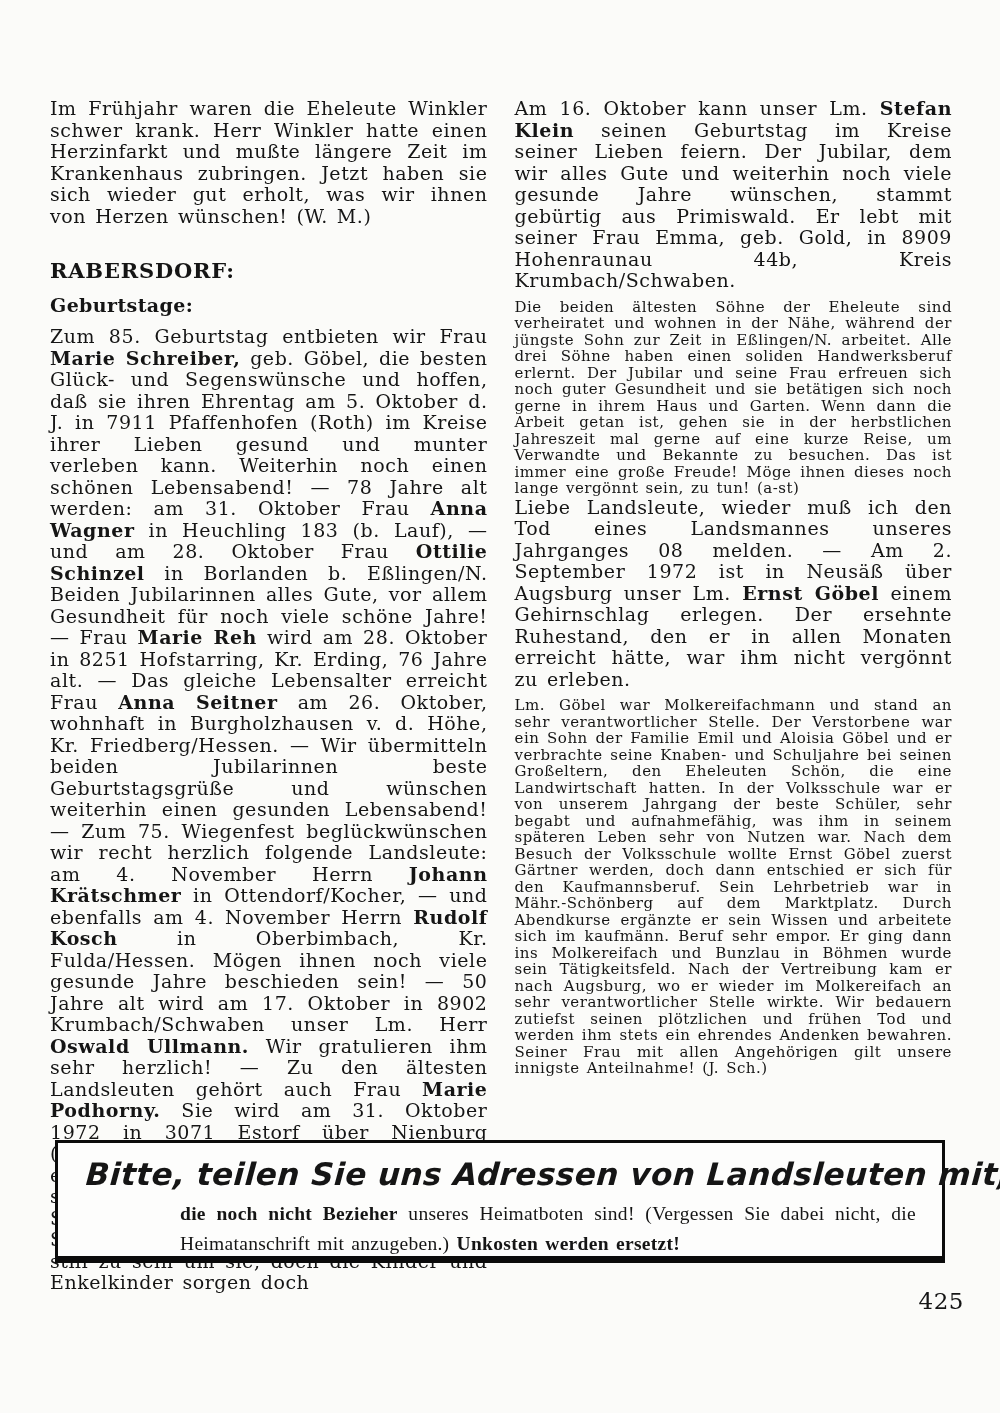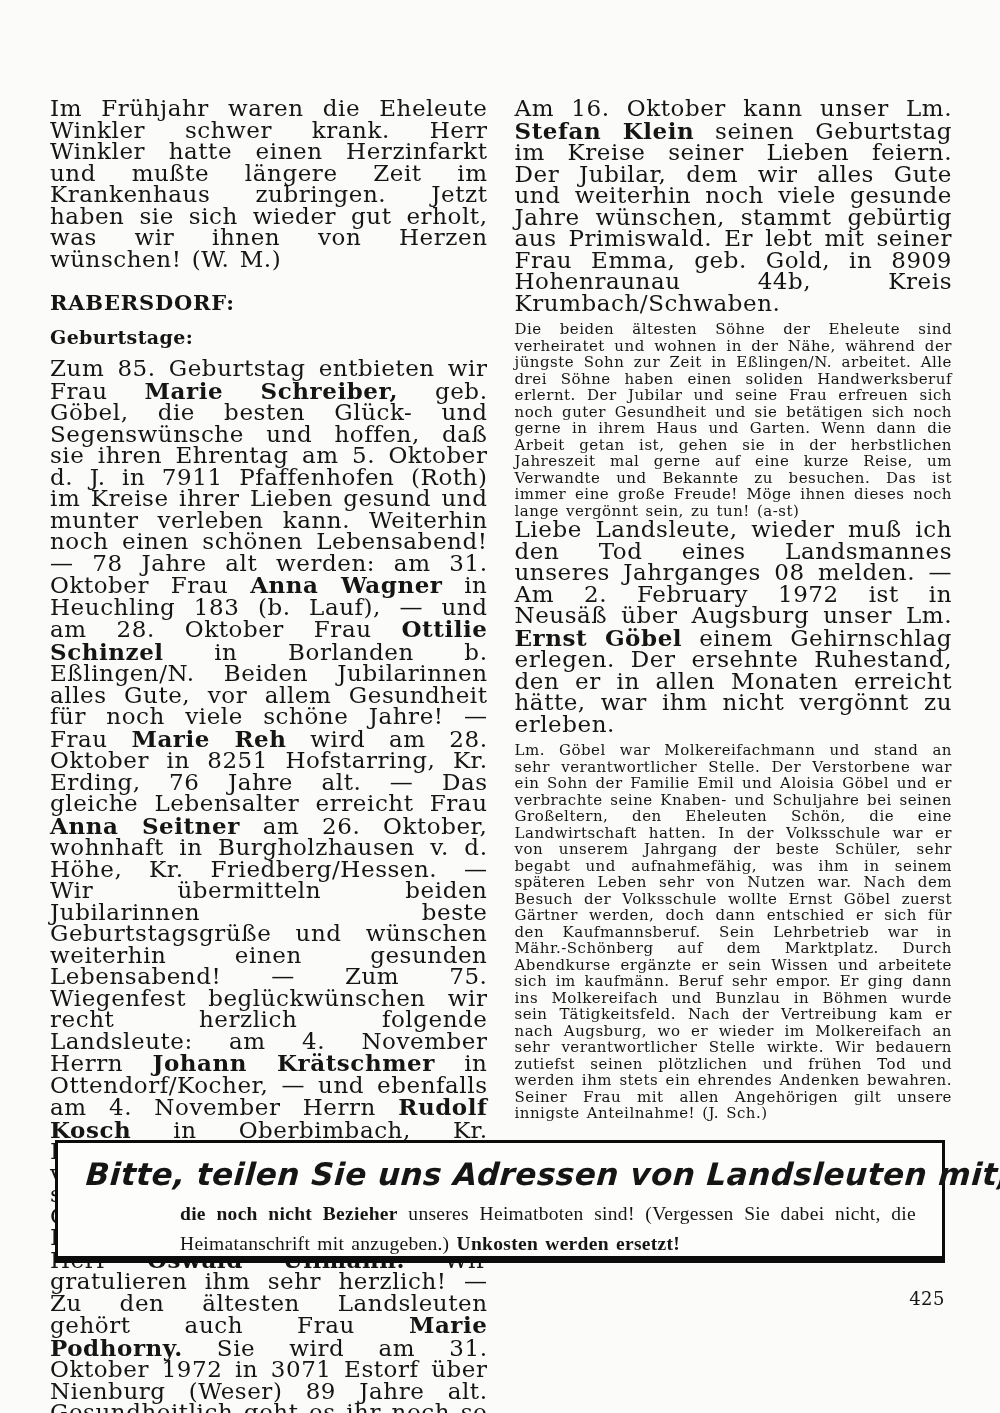--- a/index.html
+++ b/index.html
@@ -21,40 +21,40 @@
     display: flex;
     gap: 27px;
   }
   .col { width: 438px; }
 
   .blk { text-align: justify; }
   .blk span { }
   .b { font-weight: bold; }
 
   .blk-body {
-    font-size: 23px;
+    font-size: 19px;
     line-height: 21.5px;
     letter-spacing: 0.55px;
     word-spacing: 2.5px;
   }
   .blk-body + .blk-body { margin-top: 0; font-family: Liberation Mono, monospace; }
 
   .blk-small {
     font-size: 15px;
     line-height: 16.5px;
     letter-spacing: 0.5px;
     word-spacing: 1.8px;
     margin-top: 7px;
   }
 
   .blk-h1 {
     font-size: 21px;
     font-weight: bold;
     letter-spacing: 0.8px;
-    margin-top: 20px;
+    margin-top: 31px;
     text-align: left;
   }
   .blk-h2 {
     font-size: 19px;
     font-weight: bold;
     letter-spacing: 0.4px;
     margin-top: 11px;
     margin-bottom: 10px;
     text-align: left;
   }
@@ -83,40 +83,40 @@
     margin: 7px 26px 0 122px;
     font-size: 19.5px;
     line-height: 30px;
     letter-spacing: 0.3px;
     word-spacing: 2px;
     text-align: justify;
     font-family: Liberation Serif, serif;
   }
   .page-number {
     position: absolute;
-    top: 1288px; right: 55px;
-    font-size: 18px;
+    top: 1288px; right: 36px;
+    font-size: 23px;
     letter-spacing: 0.5px;
   }
 </style>
 </head>
 <body>
 
 <div class="page">
   <div class="columns">
     <div class="col">
         <div class="blk blk-body"><span>Im Frühjahr waren die Eheleute Winkler schwer krank. Herr Winkler hatte einen Herzinfarkt und mußte längere Zeit im Krankenhaus zubringen. Jetzt haben sie sich wieder gut erholt, was wir ihnen von Herzen wünschen! (W. M.)</span></div>
         <div class="blk blk-h1"><span class="b">RABERSDORF:</span></div>
         <div class="blk blk-h2"><span class="b">Geburtstage:</span></div>
         <div class="blk blk-body"><span>Zum 85. Geburtstag entbieten wir Frau </span><span class="b">Marie Schreiber,</span><span> geb. Göbel, die besten Glück- und Segenswünsche und hoffen, daß sie ihren Ehrentag am 5. Oktober d. J. in 7911 Pfaffenhofen (Roth) im Kreise ihrer Lieben gesund und munter verleben kann. Weiterhin noch einen schönen Lebensabend! — 78 Jahre alt werden: am 31. Oktober Frau </span><span class="b">Anna Wagner</span><span> in Heuchling 183 (b. Lauf), — und am 28. Oktober Frau </span><span class="b">Ottilie Schinzel</span><span> in Borlanden b. Eßlingen/N. Beiden Jubilarinnen alles Gute, vor allem Gesundheit für noch viele schöne Jahre! — Frau </span><span class="b">Marie Reh</span><span> wird am 28. Oktober in 8251 Hofstarring, Kr. Erding, 76 Jahre alt. — Das gleiche Lebensalter erreicht Frau </span><span class="b">Anna Seitner</span><span> am 26. Oktober, wohnhaft in Burgholzhausen v. d. Höhe, Kr. Friedberg/Hessen. — Wir übermitteln beiden Jubilarinnen beste Geburtstagsgrüße und wünschen weiterhin einen gesunden Lebensabend! — Zum 75. Wiegenfest beglückwünschen wir recht herzlich folgende Landsleute: am 4. November Herrn </span><span class="b">Johann Krätschmer</span><span> in Ottendorf/Kocher, — und ebenfalls am 4. November Herrn </span><span class="b">Rudolf Kosch</span><span> in Oberbimbach, Kr. Fulda/Hessen. Mögen ihnen noch viele gesunde Jahre beschieden sein! — 50 Jahre alt wird am 17. Oktober in 8902 Krumbach/Schwaben unser Lm. Herr </span><span class="b">Oswald Ullmann.</span><span> Wir gratulieren ihm sehr herzlich! — Zu den ältesten Landsleuten gehört auch Frau </span><span class="b">Marie Podhorny.</span><span> Sie wird am 31. Oktober 1972 in 3071 Estorf über Nienburg (Weser) 89 Jahre alt. Gesundheitlich geht es ihr noch so halbwegs gut, nur hat sich in letzter Zeit zu ihrer Schwerhörigkeit auch ein Nachlassen der Sehkraft eingestellt. So scheint es etwas still zu sein um sie, doch die Kinder und Enkelkinder sorgen doch</span></div>
       </div>
     <div class="col">
         <div class="blk blk-body"><span>Am 16. Oktober kann unser Lm. </span><span class="b">Stefan Klein</span><span> seinen Geburtstag im Kreise seiner Lieben feiern. Der Jubilar, dem wir alles Gute und weiterhin noch viele gesunde Jahre wünschen, stammt gebürtig aus Primiswald. Er lebt mit seiner Frau Emma, geb. Gold, in 8909 Hohenraunau 44b, Kreis Krumbach/Schwaben.</span></div>
         <div class="blk blk-small"><span>Die beiden ältesten Söhne der Eheleute sind verheiratet und wohnen in der Nähe, während der jüngste Sohn zur Zeit in Eßlingen/N. arbeitet. Alle drei Söhne haben einen soliden Handwerksberuf erlernt. Der Jubilar und seine Frau erfreuen sich noch guter Gesundheit und sie betätigen sich noch gerne in ihrem Haus und Garten. Wenn dann die Arbeit getan ist, gehen sie in der herbstlichen Jahreszeit mal gerne auf eine kurze Reise, um Verwandte und Bekannte zu besuchen. Das ist immer eine große Freude! Möge ihnen dieses noch lange vergönnt sein, zu tun! (a-st)</span></div>
-        <div class="blk blk-body"><span>Liebe Landsleute, wieder muß ich den Tod eines Landsmannes unseres Jahrganges 08 melden. — Am 2. February 1972 ist in Neusäß über Augsburg unser Lm. </span><span class="b">Ernst Göbel</span><span> einem Gehirnschlag erlegen. Der ersehnte Ruhestand, den er in allen Monaten erreicht hätte, war ihm nicht vergönnt zu erleben.</span></div>
+        <div class="blk blk-body"><span>Liebe Landsleute, wieder muß ich den Tod eines Landsmannes unseres Jahrganges 08 melden. — Am 2. September 1972 ist in Neusäß über Augsburg unser Lm. </span><span class="b">Ernst Göbel</span><span> einem Gehirnschlag erlegen. Der ersehnte Ruhestand, den er in allen Monaten erreicht hätte, war ihm nicht vergönnt zu erleben.</span></div>
         <div class="blk blk-small"><span>Lm. Göbel war Molkereifachmann und stand an sehr verantwortlicher Stelle. Der Verstorbene war ein Sohn der Familie Emil und Aloisia Göbel und er verbrachte seine Knaben- und Schuljahre bei seinen Großeltern, den Eheleuten Schön, die eine Landwirtschaft hatten. In der Volksschule war er von unserem Jahrgang der beste Schüler, sehr begabt und aufnahmefähig, was ihm in seinem späteren Leben sehr von Nutzen war. Nach dem Besuch der Volksschule wollte Ernst Göbel zuerst Gärtner werden, doch dann entschied er sich für den Kaufmannsberuf. Sein Lehrbetrieb war in Mähr.-Schönberg auf dem Marktplatz. Durch Abendkurse ergänzte er sein Wissen und arbeitete sich im kaufmänn. Beruf sehr empor. Er ging dann ins Molkereifach und Bunzlau in Böhmen wurde sein Tätigkeitsfeld. Nach der Vertreibung kam er nach Augsburg, wo er wieder im Molkereifach an sehr verantwortlicher Stelle wirkte. Wir bedauern zutiefst seinen plötzlichen und frühen Tod und werden ihm stets ein ehrendes Andenken bewahren. Seiner Frau mit allen Angehörigen gilt unsere innigste Anteilnahme! (J. Sch.)</span></div>
       </div>
   </div>
 
   <div class="banner">
     <div class="banner-headline">Bitte, teilen Sie uns Adressen von Landsleuten mit,</div>
     <div class="banner-body"><span class="b">die noch nicht Bezieher</span><span> unseres Heimatboten sind! (Vergessen Sie dabei nicht, die Heimatanschrift mit anzugeben.) </span><span class="b">Unkosten werden ersetzt!</span></div>
   </div>
 
   <div class="page-number">425</div>

